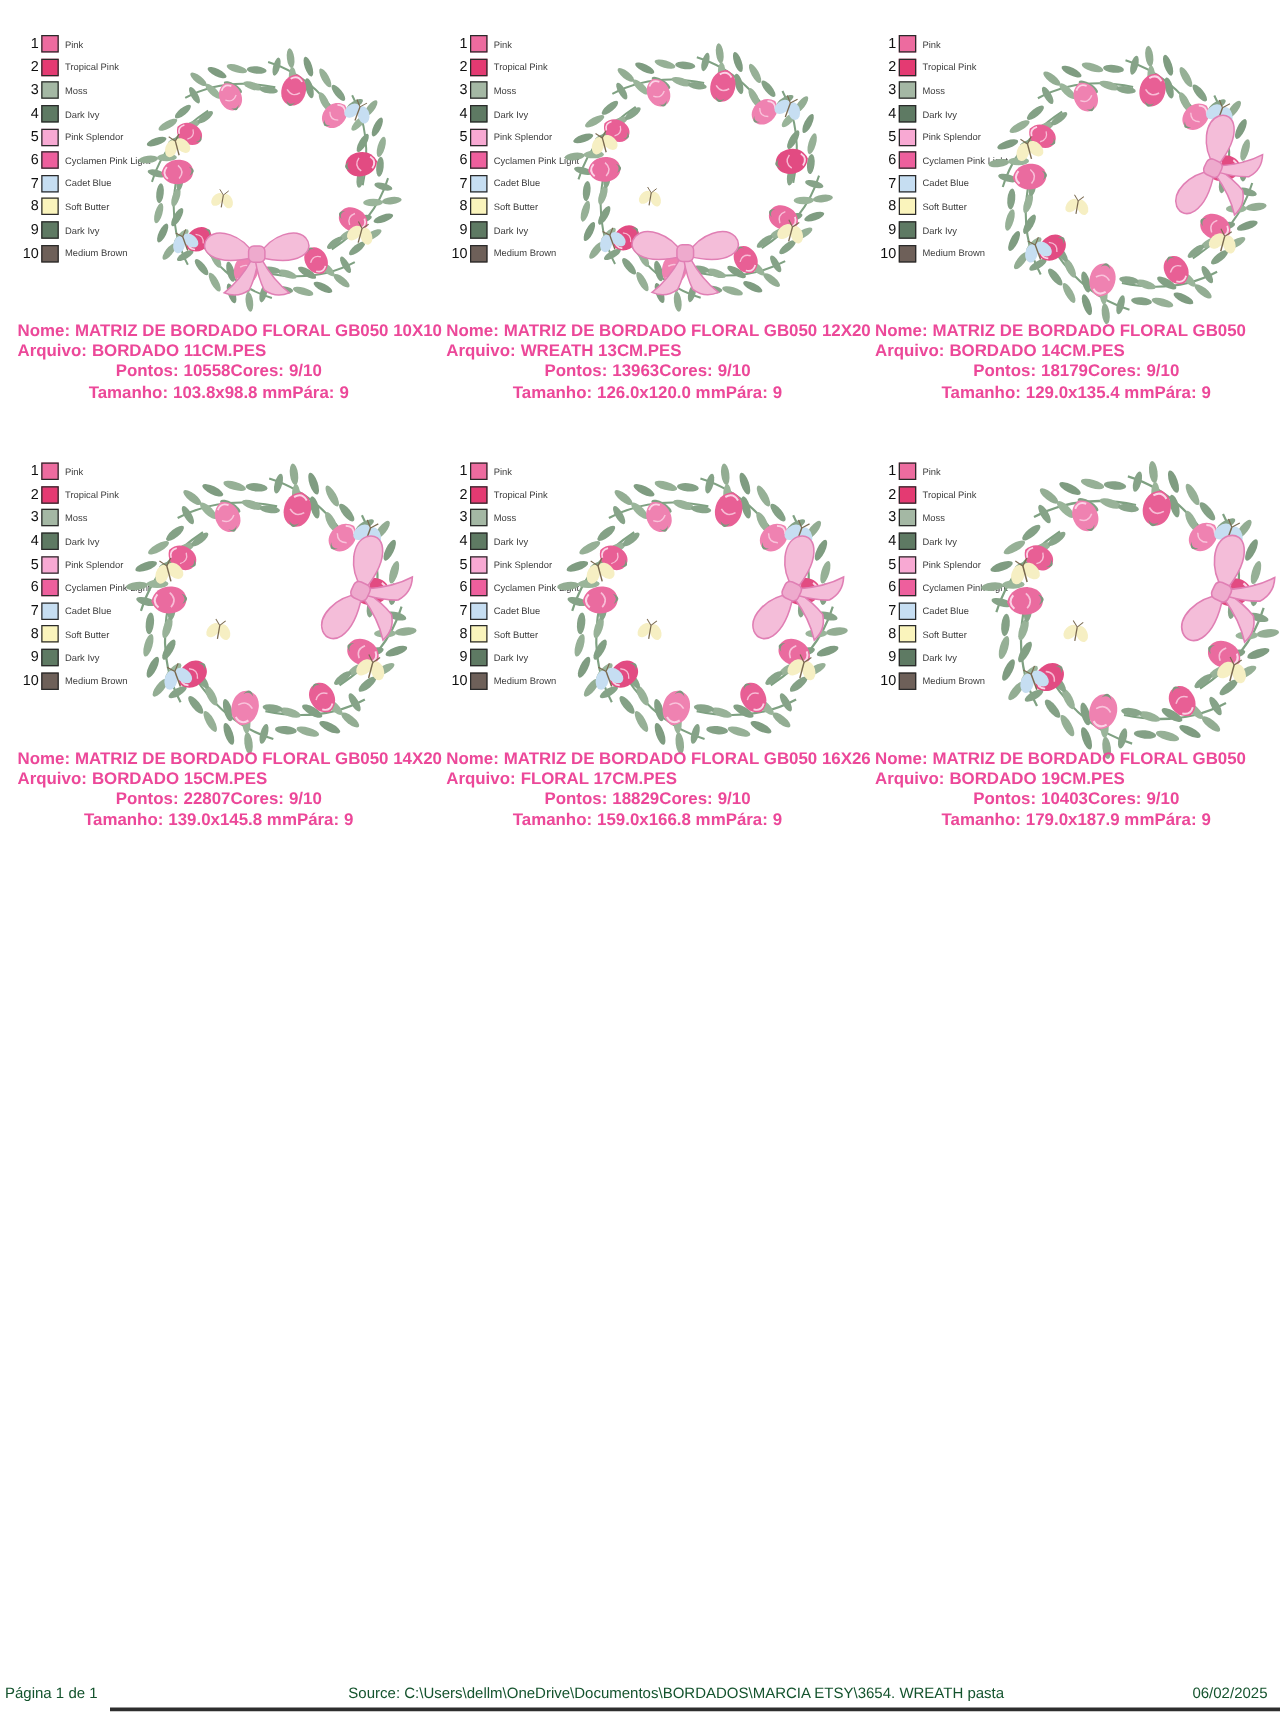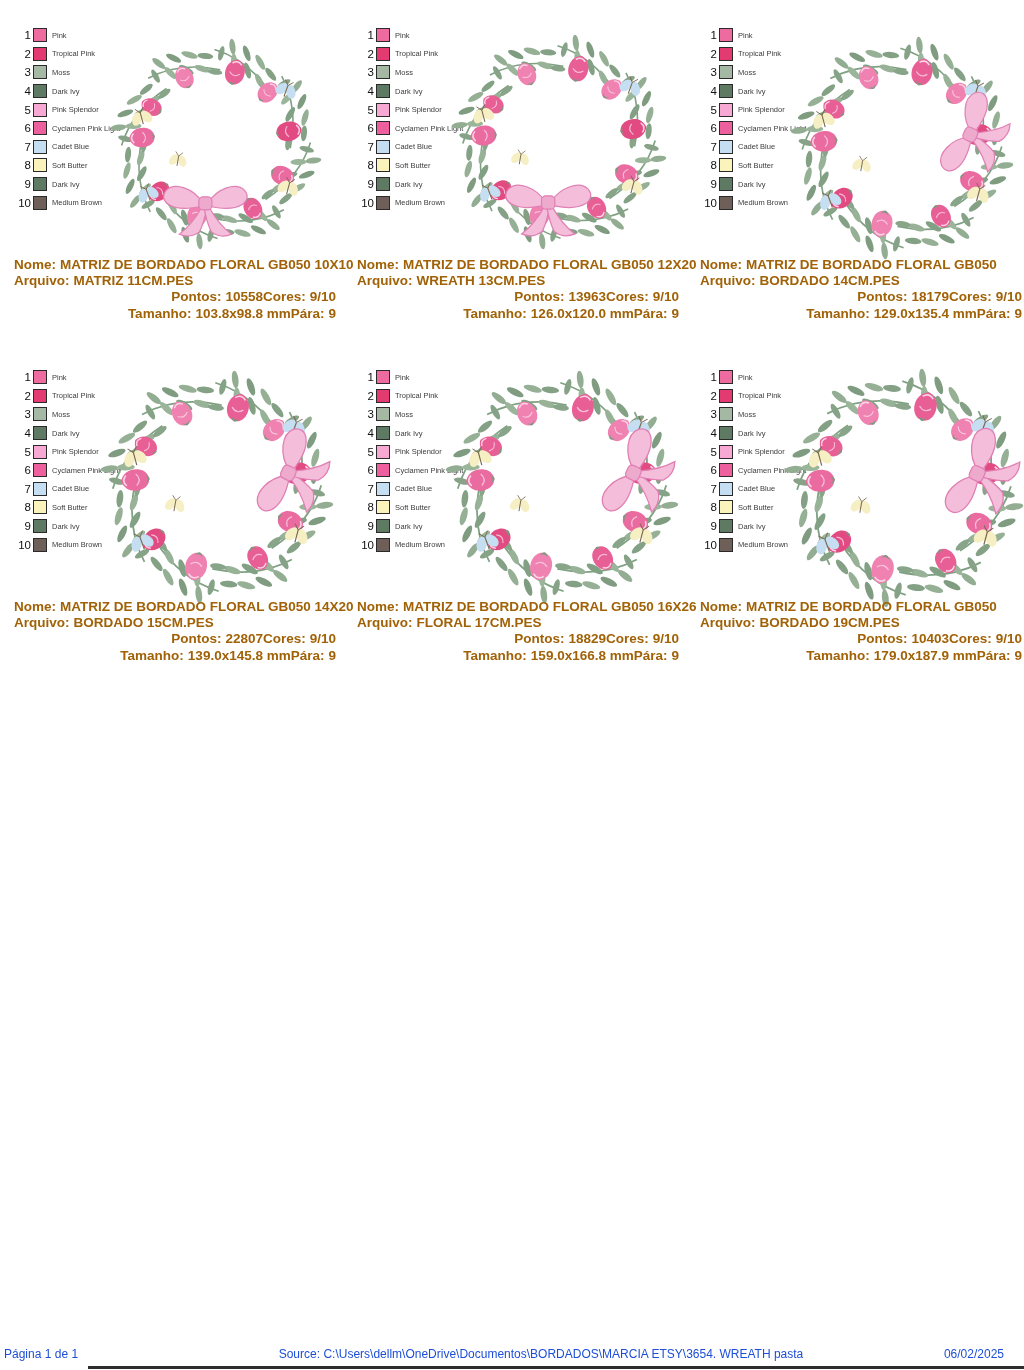--- a/index.html
+++ b/index.html
@@ -8,28 +8,28 @@
     background:#ffffff;font-family:"Liberation Sans",sans-serif;color:#000;
   }
   .panel{position:absolute;width:322px;height:330px}
   .legend{position:absolute;left:0;top:2px}
   .lrow{height:18.6px;display:flex;align-items:center}
   .lnum{width:17px;text-align:right;font-size:11.5px;color:#101010}
   .lsw{width:12px;height:12px;border:1px solid #2a2a2a;margin-left:2px;flex:none}
   .lname{font-size:7.5px;color:#3c3c3c;margin-left:5px;white-space:nowrap}
   .wreath{position:absolute}
   .info{position:absolute;top:233px;left:0;width:100%;
-        font-weight:bold;font-size:13.5px;line-height:16.2px;color:#a16207}
+        font-weight:bold;font-size:13.5px;line-height:16.2px;color:#ec4899}
   .iline{white-space:nowrap}
-  .split{display:flex;justify-content:flex-end;white-space:nowrap}
+  .split{display:flex;justify-content:center;white-space:nowrap}
   .lbl{margin-right:4px}
-  .footer{position:absolute;top:1347px;font-size:12px;color:#1d4ed8}
+  .footer{position:absolute;top:1347px;font-size:12px;color:#14532d}
   .f-left{left:4px}
   .f-center{left:0;right:0;text-align:center;padding-left:58px}
-  .f-right{right:20px}
+  .f-right{right:10px}
   .bottom-line{position:absolute;left:88px;right:0;top:1366px;height:3px;background:#2e2e2e}
 </style>
 </head>
 <body>
 
 <svg width="0" height="0" style="position:absolute" aria-hidden="true">
   <defs>
     <g id="leafbranch">
       <path d="M36,38 Q66,22 104,30" stroke="#7fa182" stroke-width="1.5" fill="none"></path>
       <ellipse cx="46" cy="24" rx="2.8" ry="7.5" fill="#93ad93" transform="rotate(-52 46 24)"></ellipse>
@@ -158,21 +158,21 @@
         <span class="lsw" style="background: rgb(110, 96, 89);"></span>
         <span class="lname">Medium Brown</span>
       </div>
     </div>
   <svg class="wreath" viewBox="0 0 200 200" style="left:96px;top:14px;width:212px;height:212px">
     <use href="#wreathBase"></use>
     <use href="#bow" fill="#f4bdd9" transform="translate(90,156) scale(1.12)"></use>
   </svg>
   <div class="info">
     <div class="iline"><span class="lbl">Nome:</span><span>MATRIZ DE BORDADO FLORAL GB050 10X10</span></div>
-    <div class="iline"><span class="lbl">Arquivo:</span><span>MATRIZ 11CM.PES</span></div>
+    <div class="iline"><span class="lbl">Arquivo:</span><span>BORDADO 11CM.PES</span></div>
     <div class="split">
       <span><span class="lbl">Pontos:</span><span>10558</span></span>
       <span><span class="lbl">Cores:</span><span>9/10</span></span>
     </div>
     <div class="split">
       <span><span class="lbl">Tamanho:</span><span>103.8x98.8 mm</span></span>
       <span><span class="lbl">Pára:</span><span>9</span></span>
     </div>
   </div>
 </div>

